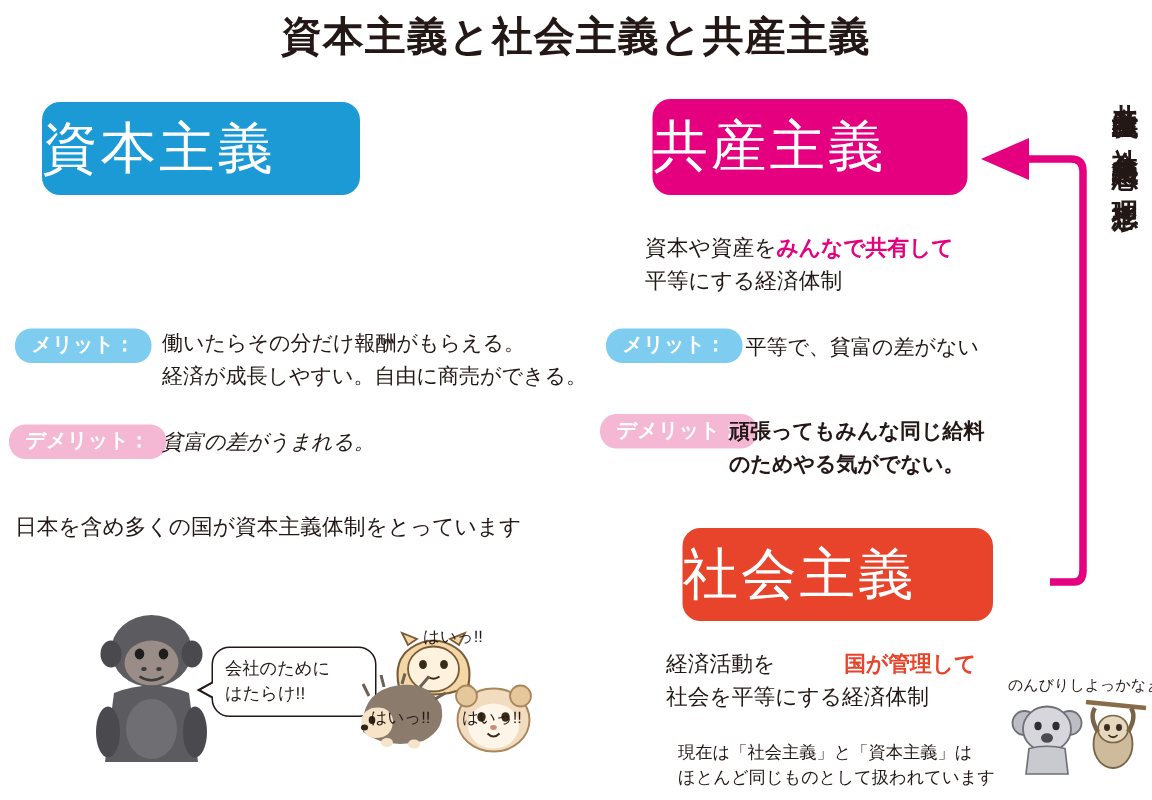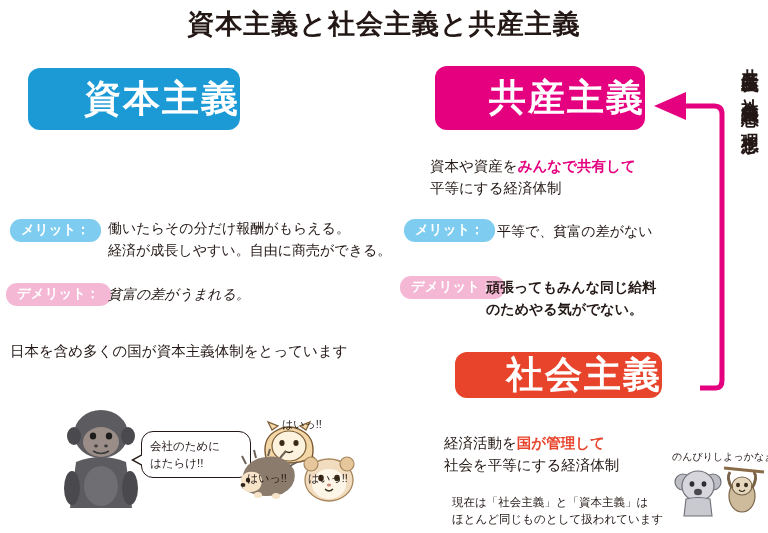--- a/index.html
+++ b/index.html
@@ -31,26 +31,26 @@
     font-weight: bold;
     letter-spacing: 1px;
     color: #231815;
   }
 
   
   .pill {
     position: absolute;
     border-radius: 12px;
     color: #ffffff;
-    font-weight: bold;
+    font-weight: normal;
     text-align: center;
     letter-spacing: 2px;
     display: flex;
     align-items: center;
-    justify-content: flex-end;
+    justify-content: flex-start;
   }
   .pill-capitalism {
     left: 28px;
     top: 68px;
     width: 212px;
     height: 62px;
     background: #1b9ad6;
     font-size: 37px;
   }
   .pill-communism {
@@ -58,38 +58,38 @@
     top: 66px;
     width: 210px;
     height: 64px;
     background: #e4007f;
     font-size: 37px;
   }
   .pill-socialism {
     left: 455px;
     top: 352px;
     width: 207px;
-    height: 46px;
+    height: 62px;
     background: #e8442b;
     font-size: 37px;
   }
 
   
   .desc {
     position: absolute;
     font-size: 14.5px;
     line-height: 1.55;
     color: #231815;
     white-space: pre-line;
   }
   .desc-capitalism { left: 27px; top: 155px; width: 330px; }
   .desc-communism  { left: 430px; top: 155px; width: 300px; }
   .desc-socialism  { left: 444px; top: 432px; width: 300px; }
   .hl-pink   { color: #e4007f; font-weight: bold; }
-  .hl-red    { color: #e8442b; font-weight: bold; }
+  .hl-red    { color: #e8442b; font-weight: bold; margin-left: 46px; }
 
   
   .tag {
     position: absolute;
     border-radius: 11px;
     font-size: 13.5px;
     font-weight: bold;
     color: #ffffff;
     padding: 3px 11px 4px 11px;
     white-space: nowrap;

